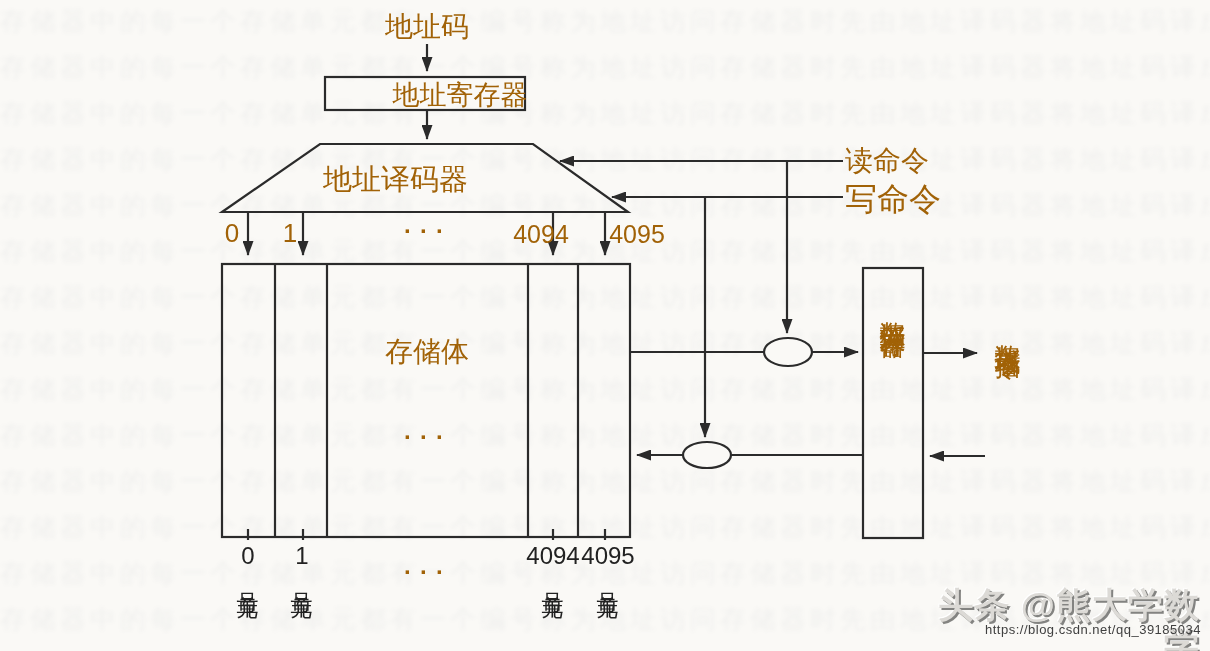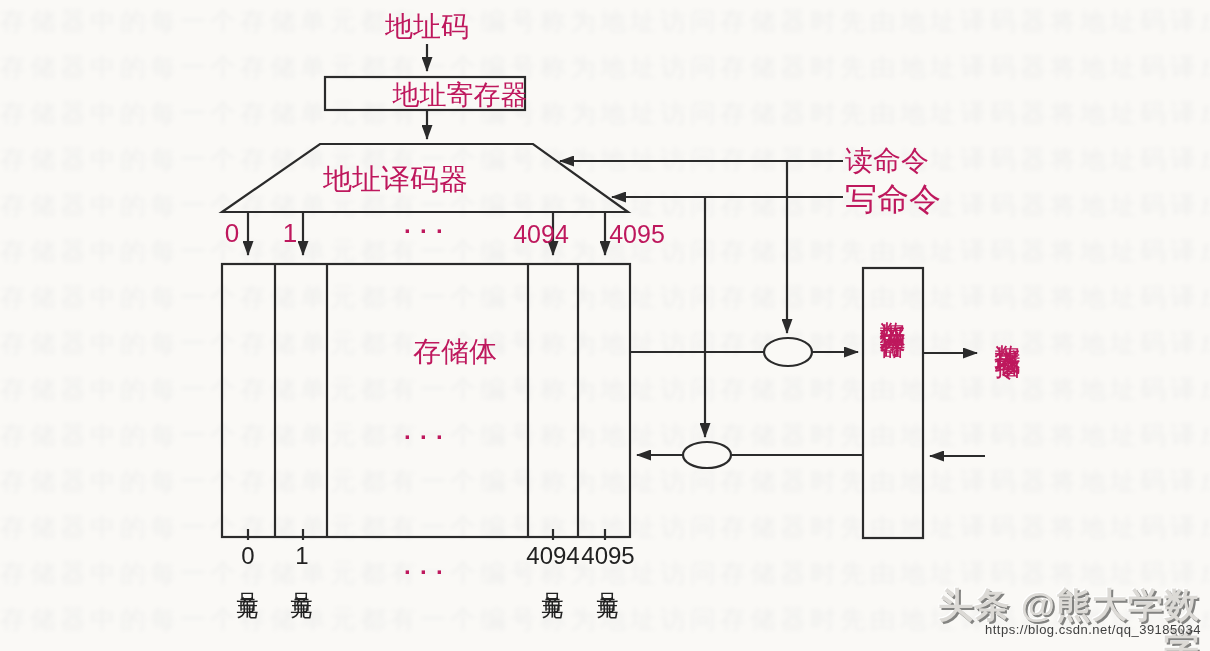--- a/index.html
+++ b/index.html
@@ -21,26 +21,26 @@
     color:#6b7585;opacity:0.07;filter:blur(2px);
     z-index:0;pointer-events:none;
   }
   .b1{top:4px;}  .b2{top:50px;} .b3{top:96px;} .b4{top:142px;}
   .b5{top:188px;} .b6{top:234px;} .b7{top:280px;} .b8{top:326px;}
   .b9{top:372px;} .b10{top:418px;} .b11{top:464px;} .b12{top:510px;}
   .b13{top:556px;} .b14{top:602px;}
   svg.wiring{position:absolute;left:0;top:0;z-index:1;}
   .label{
     position:absolute;z-index:2;
-    color:#be185d;line-height:1.1;
+    color:#a16207;line-height:1.1;
   }
   .l-addr-code{left:371px;top:12px;width:112px;text-align:center;font-size:28px;}
   .l-register{left:325px;top:81px;width:200px;text-align:center;font-size:27px;margin-left:35px;}
   .l-decoder{left:323px;top:164px;width:210px;font-size:29px;}
-  .l-mem{left:357px;top:337px;width:140px;text-align:right;font-size:28px;}
+  .l-mem{left:357px;top:337px;width:140px;text-align:center;font-size:28px;}
   .l-n0{left:216px;top:219px;width:32px;text-align:center;font-size:26px;}
   .l-n1{left:274px;top:219px;width:32px;text-align:center;font-size:26px;}
   .l-n4094{left:509px;top:221px;width:64px;text-align:center;font-size:25px;}
   .l-n4095{left:604px;top:221px;width:66px;text-align:center;font-size:25px;}
   .dots{font-weight:bold;letter-spacing:8px;font-size:24px;}
   .l-dots-top{left:390px;top:218px;width:76px;text-align:center;}
   .l-dots-mem{left:390px;top:424px;width:76px;text-align:center;}
   .l-dots-bottom{left:390px;top:559px;width:76px;text-align:center;}
   .l-read{left:845px;top:146px;font-size:28px;}
   .l-write{left:845px;top:182px;font-size:32px;}

